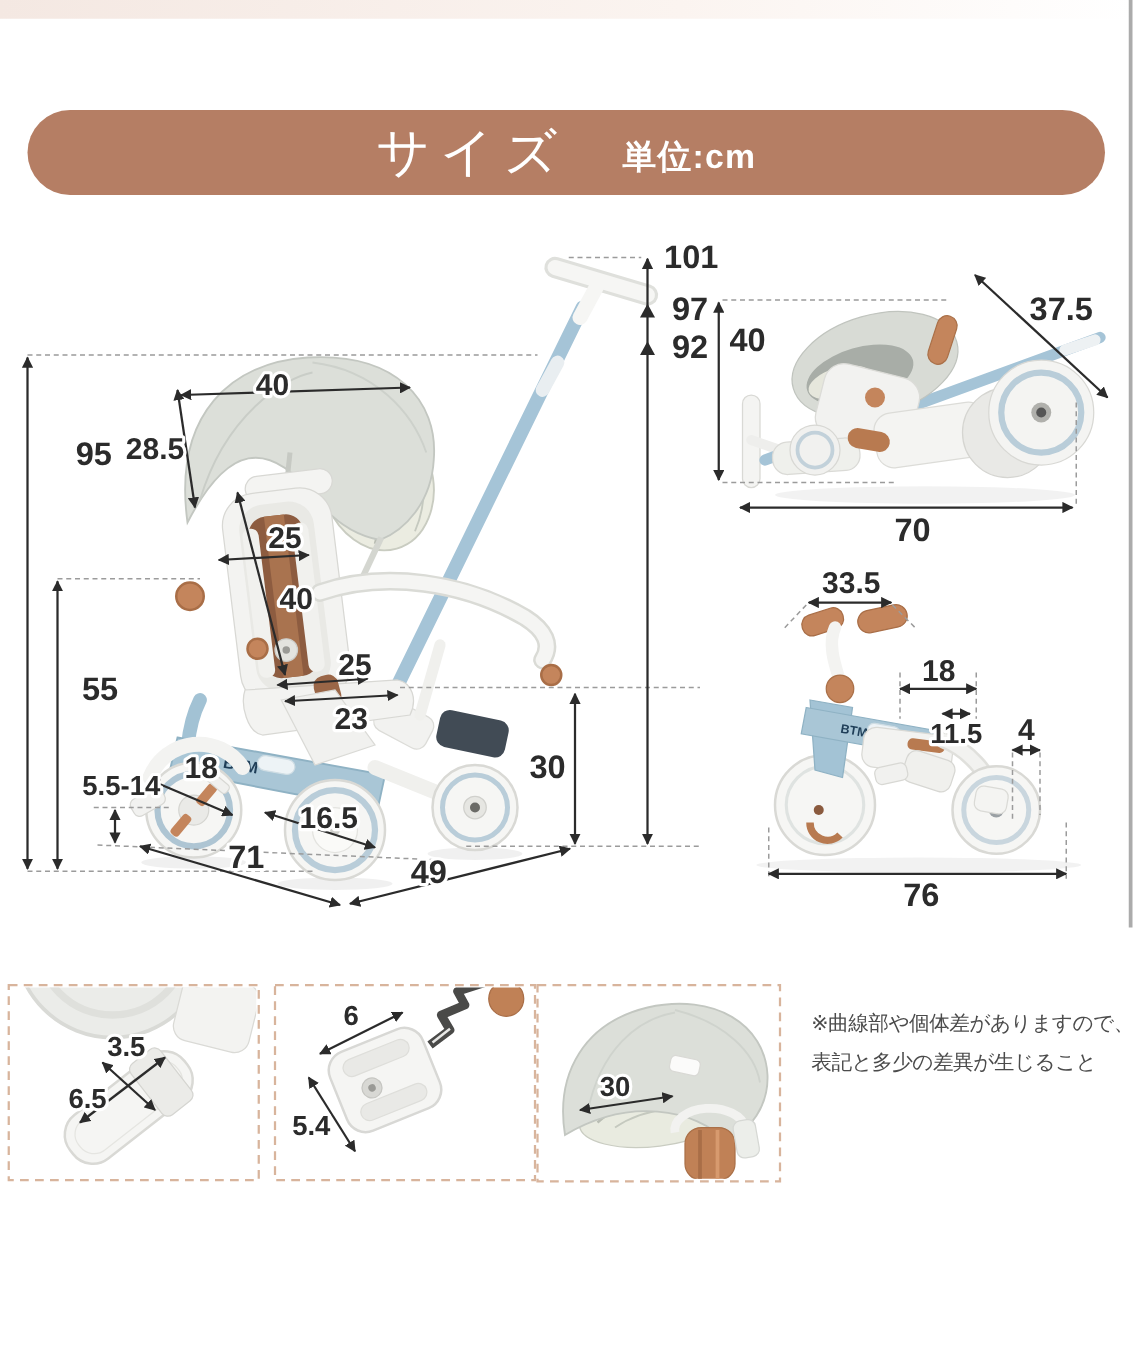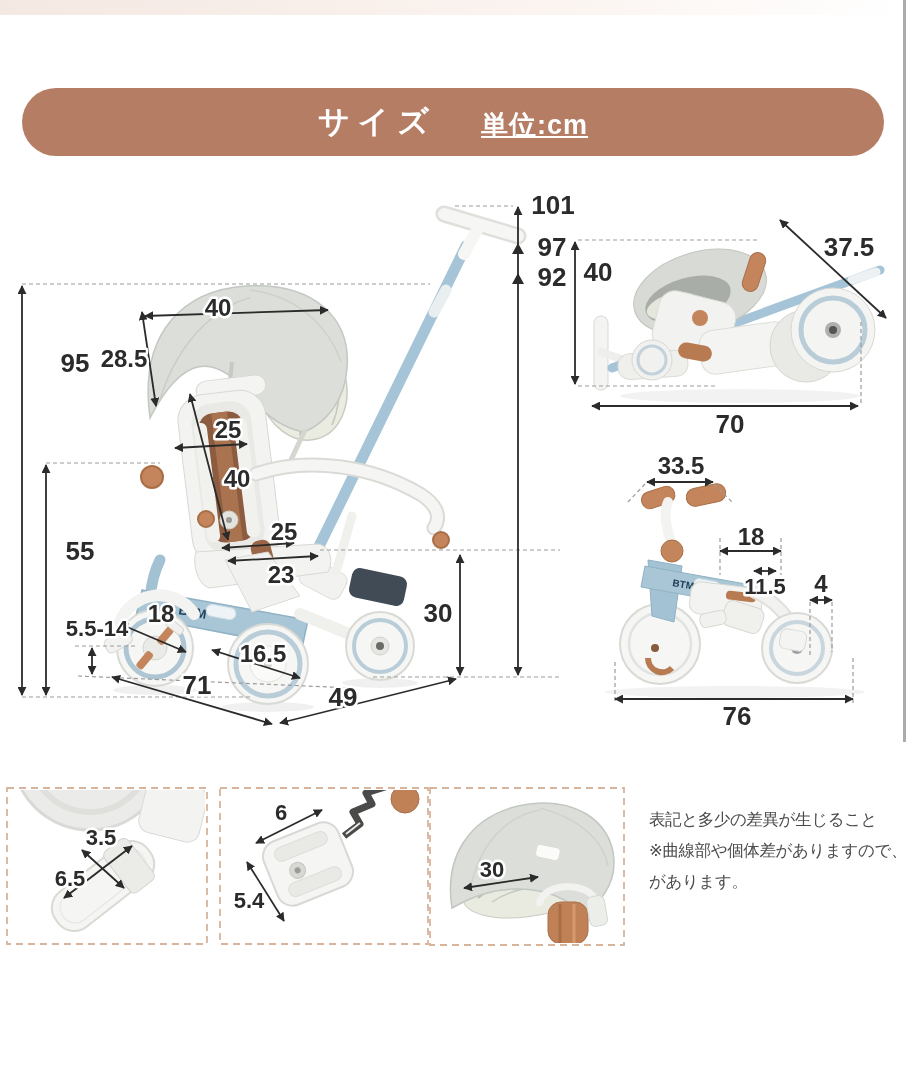--- a/index.html
+++ b/index.html
@@ -3,22 +3,22 @@
 <meta charset="utf-8">
 <style>
   html,body{margin:0;padding:0;}
   body{width:907px;height:1080px;background:#ffffff;position:relative;overflow:hidden;
        font-family:"Liberation Sans","DejaVu Sans",sans-serif;}
   .top-band{position:absolute;left:0;top:0;width:907px;height:15px;
        background:linear-gradient(90deg,#f4e8e2,#fbf4f0 60%,#ffffff);}
   .edge-line{position:absolute;left:903px;top:0;width:3px;height:742px;background:#ababab;}
   .banner{position:absolute;left:22px;top:88px;width:862px;height:68px;background:#b57e64;
        border-radius:34px;display:flex;align-items:center;justify-content:center;gap:44px;color:#fff;}
-  .banner .title{font-size:31px;font-weight:bold;letter-spacing:8px;}
-  .banner .unit{font-size:27px;font-weight:bold;letter-spacing:1px;margin-top:5px;text-decoration:underline;}
+  .banner .title{font-size:42px;font-weight:normal;letter-spacing:8px;}
+  .banner .unit{font-size:27px;font-weight:bold;letter-spacing:1px;margin-top:5px;}
   svg.diagram{position:absolute;left:0;top:0;}
   .dim-label{font-weight:700;fill:#2b2b2b;text-anchor:middle;
        paint-order:stroke;stroke:#ffffff;stroke-width:5px;stroke-linejoin:round;}
   .f26{font-size:26px}.f24{font-size:24px}.f22{font-size:22px}
   .dimline{stroke:#2b2b2b;stroke-width:1.8;fill:none;}
   .dash{stroke:#9b9b9b;stroke-width:1.2;stroke-dasharray:4 3;fill:none;}
   .detail-box{fill:#ffffff;stroke:#d8b49c;stroke-width:1.8;stroke-dasharray:7 5;}
   .brandtxt{font-weight:700;fill:#1f3e58;}
   .notes{position:absolute;left:649px;top:804px;width:258px;color:#4b4b4b;
        font-size:16.5px;line-height:31px;white-space:nowrap;letter-spacing:-0.4px;}
@@ -317,16 +317,15 @@
       <line x1="574" y1="904" x2="574" y2="944" stroke="#d79a6e" stroke-width="3"></line>
       <path d="M540,906 A26,16 0 0 1 596,902" fill="none" stroke="#f2f2f0" stroke-width="7"></path>
       <rect x="588" y="896" width="18" height="30" rx="6" transform="rotate(-10 597 911)" fill="#eceeea" stroke="#d6d8d4"></rect>
       <line class="dimline" x1="464" y1="888" x2="538" y2="877" marker-start="url(#ah)" marker-end="url(#ah)"></line>
     </g>
     <text class="dim-label f22" x="492" y="877">30</text>
   </g>
 </svg>
 
 <div class="notes">
+  <div>※曲線部や個体差がありますので、</div>
   <div>表記と多少の差異が生じること</div>
-  <div>※曲線部や個体差がありますので、</div>
-  <div>があります。</div>
 </div>
 
 </body></html>

